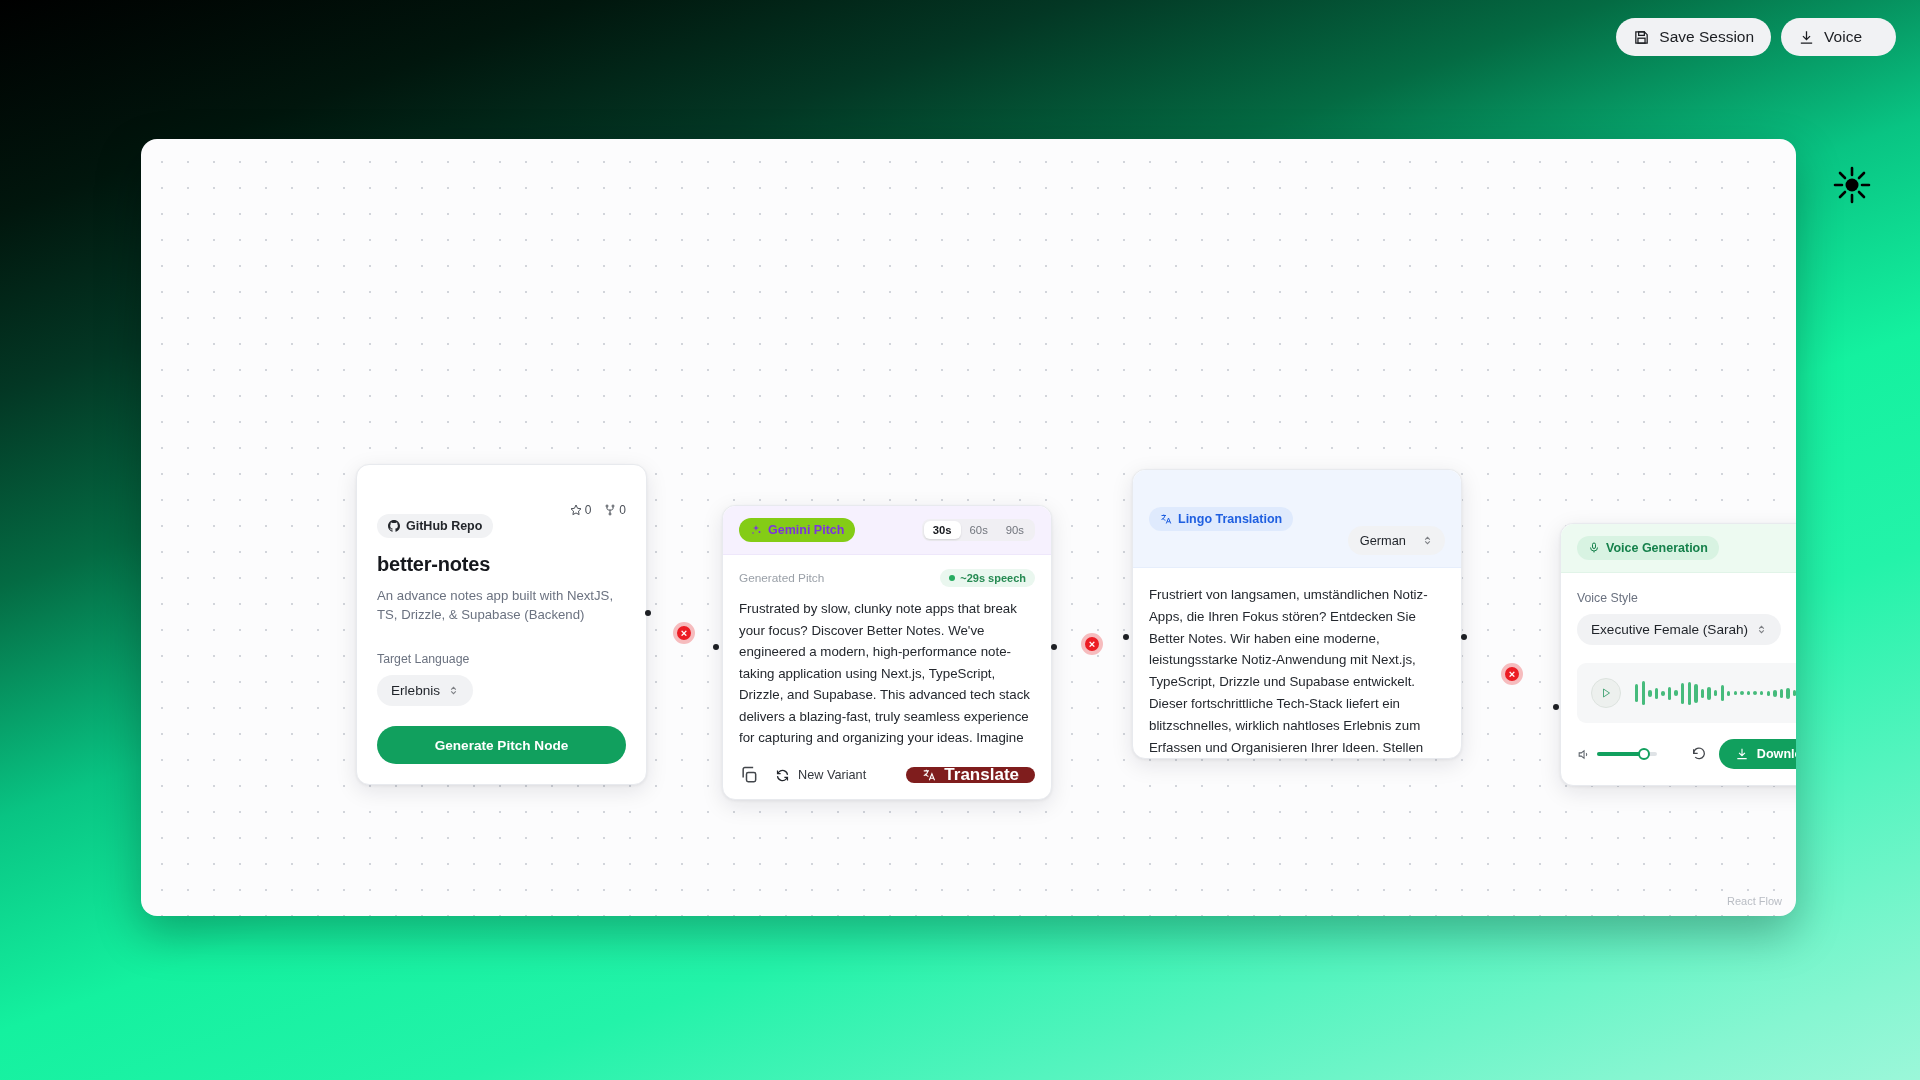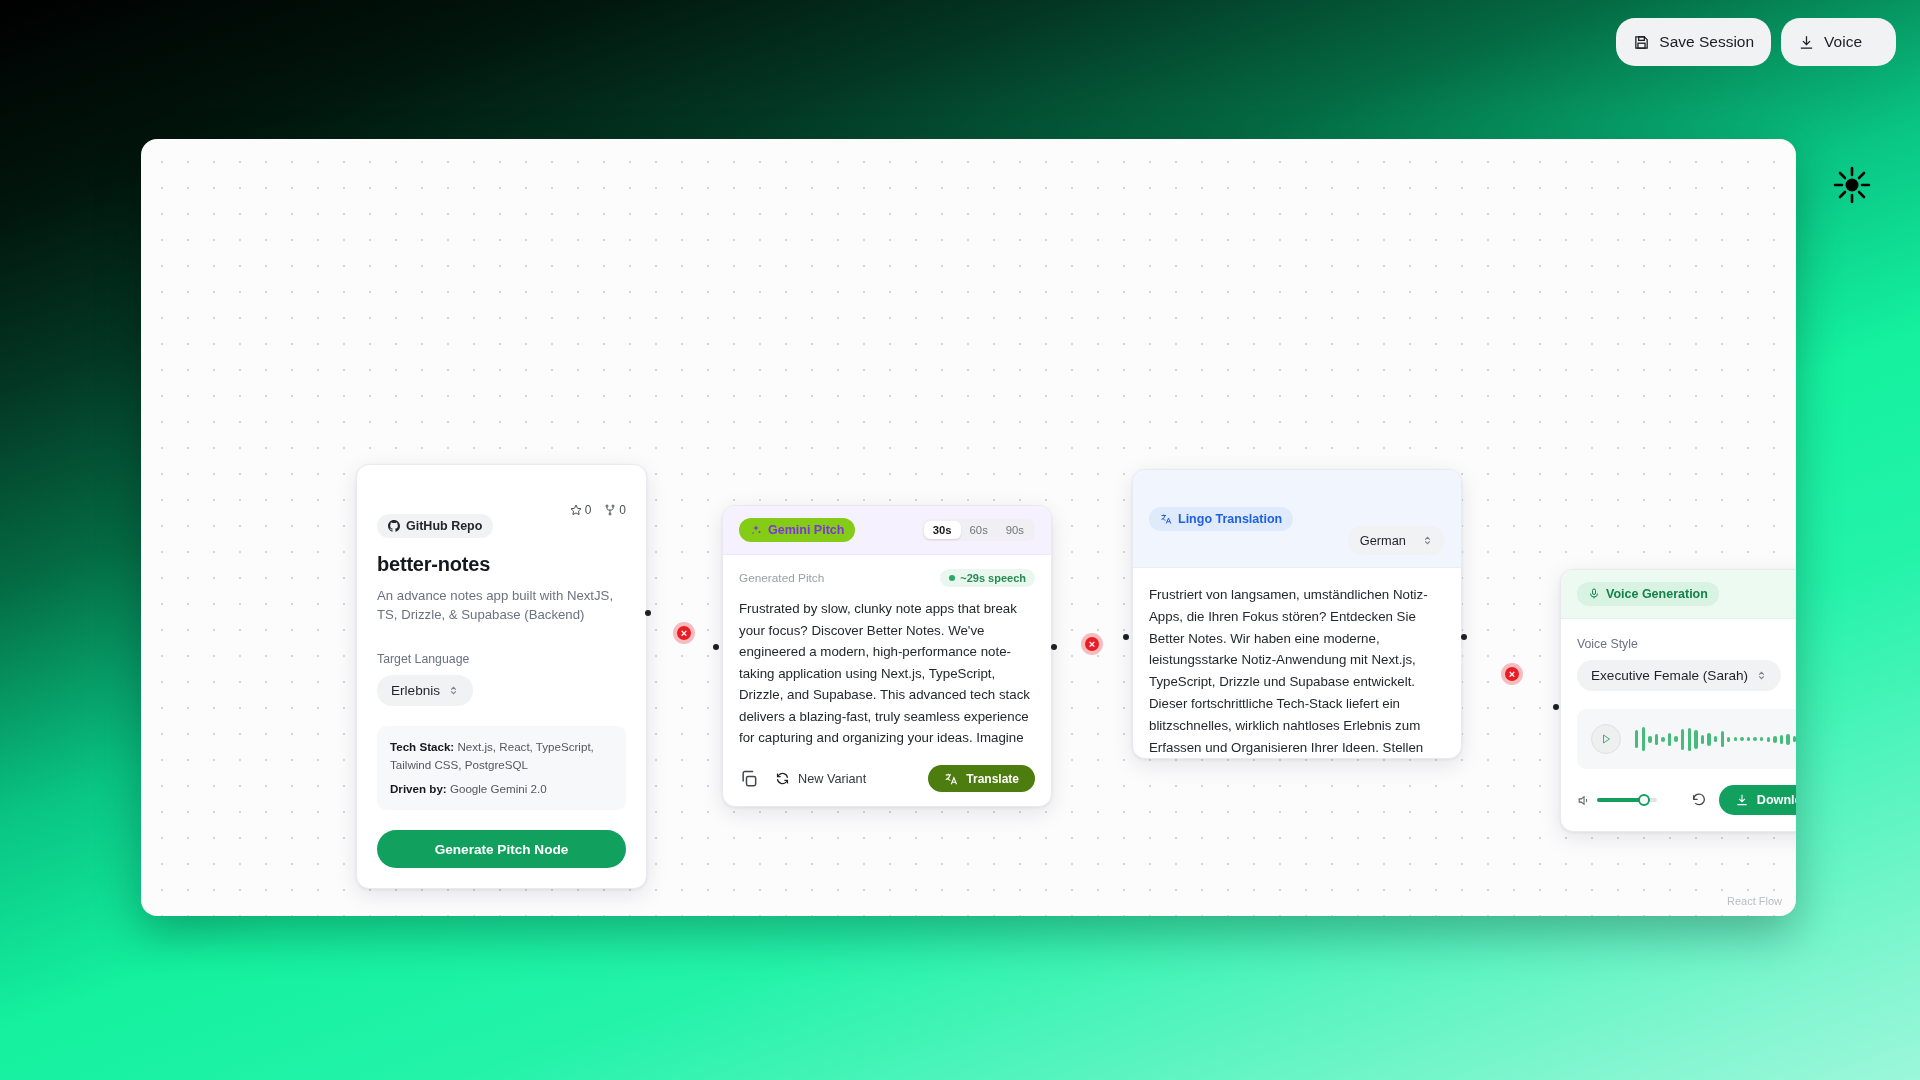--- a/index.html
+++ b/index.html
@@ -39,21 +39,21 @@
     background-position: 8px 10px;
   }
   
   .toolbar {
     position: absolute; right: 24px; top: 18px;
     display: flex; gap: 10px; align-items: center;
     z-index: 40;
   }
   .tbtn {
     display: flex; align-items: center; gap: 9px;
-    height: 48px; padding: 0 17px;
+    height: 38px; padding: 0 17px;
     background: #f1f2f4;
     border-radius: 19px;
     font-size: 15.5px; color: #1b1d21;
     white-space: nowrap;
     cursor: pointer;
   }
   .tbtn svg { width: 17px; height: 17px; flex: none; }
   .tbtn.export { padding-right: 34px; }
   
   .cursor {
@@ -132,38 +132,38 @@
     padding: 3px 9px; font-size: 11px; font-weight: 600;
   }
   .dot-g { width: 6px; height: 6px; border-radius: 50%; background: #27ab60; }
   .ptext { margin-top: 11px; font-size: 13.3px; line-height: 1.62; color: #24282e;
            max-height: 154px; overflow: hidden; }
   .footer { display: flex; align-items: center; padding: 13px 16px 14px; gap: 16px; }
   .ic-btn { width: 20px; height: 20px; cursor: pointer; opacity: .85; }
   .mini { display: inline-flex; align-items: center; gap: 8px; font-size: 12.7px; color: #33373d; cursor: pointer; }
   .mini svg { width: 15px; height: 15px; }
   .spacer { flex: 1; }
-  .btn-violet { background: #4d7c0f; height: 27px; padding: 0 16px; border-radius: 16px; font-size: 12px; }
+  .btn-violet { background: #7f1d1d; height: 16px; padding: 0 16px; border-radius: 16px; font-size: 17px; }
   .btn-blue { background: #1a5ae8; height: 31px; padding: 0 16px; border-radius: 16px; font-size: 12.6px; }
 
   
   #node-translate { left: 991px; top: 330px; width: 330px; }
   .hdr-blue { background: #f0f5fe; border-bottom: 1px solid #e6eefc; }
   .pill-blue { background: #dfeafd; color: #1f5fe0; }
   .select-sm {
     display: inline-flex; align-items: center; justify-content: space-between; gap: 16px;
     height: 29px; padding: 0 12px; min-width: 85px;
     background: #f1f2f4; border-radius: 15px;
     font-size: 12.8px; color: #1f2329; cursor: pointer; margin-top: 44px;
   }
   .ttext { padding: 16px 16px 0; font-size: 13.3px; line-height: 1.64; color: #24282e;
            max-height: 190px; overflow: hidden; }
 
   
-  #node-voice { left: 1419px; top: 430px; width: 290px; }
+  #node-voice { left: 1419px; top: 384px; width: 290px; }
   .hdr-green { background: #edfaf1; border-bottom: 1px solid #e1f4e8; border-radius: 13px 13px 0 0; }
   .pill-green { background: #d8f3e2; color: #15814b; }
   .vbody { padding: 18px 16px 16px; }
   .wave-box {
     margin-top: 18px; background: #f6f7f8; border-radius: 9px;
     padding: 13px 14px; display: flex; align-items: center; gap: 14px;
   }
   .play {
     width: 30px; height: 30px; border-radius: 50%;
     background: #edf0ee; border: 1px solid #dde3df;
@@ -255,28 +255,20 @@
 
         <div class="field-label">Target Language</div>
         <div class="select">
           <span>Erlebnis</span>
           <svg class="chev" viewBox="0 0 24 24" fill="none" stroke="currentColor" stroke-width="2.4">
               <polyline points="7 14 12 19 17 14"></polyline>
               <polyline points="7 10 12 5 17 10"></polyline>
             </svg>
         </div>
 
-        <div class="stackbox">
-          <div>
-            <b>Tech Stack:</b><span> Next.js, React, TypeScript, Tailwind CSS, PostgreSQL</span>
-          </div>
-          <div class="row2">
-            <b>Driven by:</b><span> Google Gemini 2.0</span>
-          </div>
-        </div>
 
         <button class="btn btn-green">Generate Pitch Node</button>
       </div>
     </div>
 
     <div class="node" id="node-pitch">
       <div class="hdr hdr-purple">
         <span class="pill pill-purple">
           <svg viewBox="0 0 24 24" fill="currentColor">
               <path d="M12 2l1.6 4.4L18 8l-4.4 1.6L12 14l-1.6-4.4L6 8l4.4-1.6L12 2z"></path>

